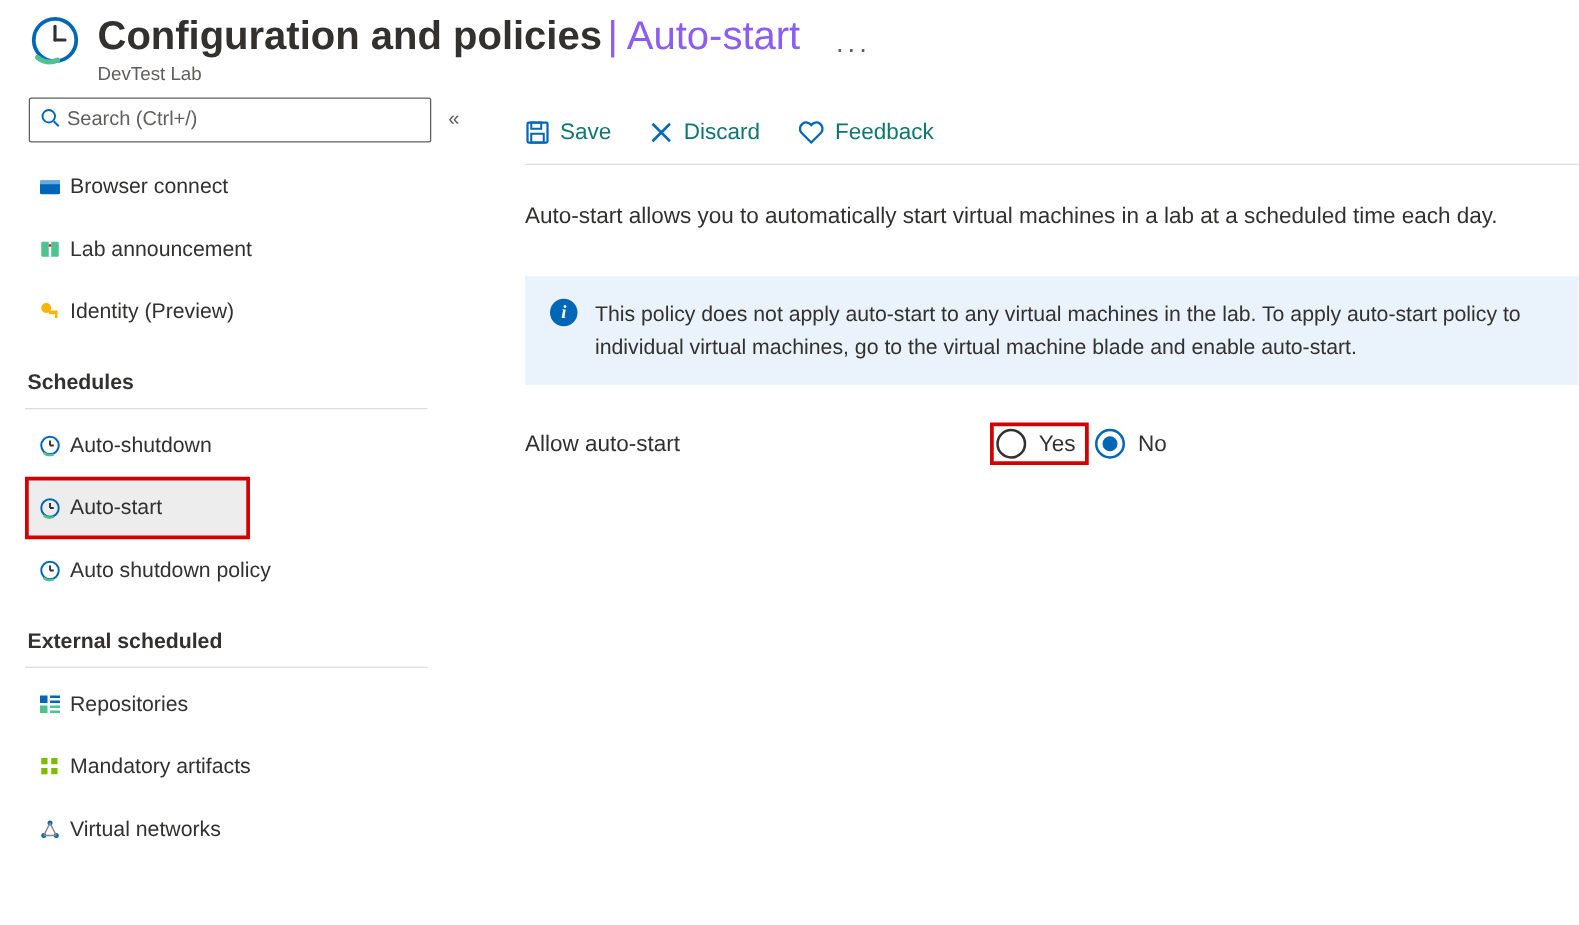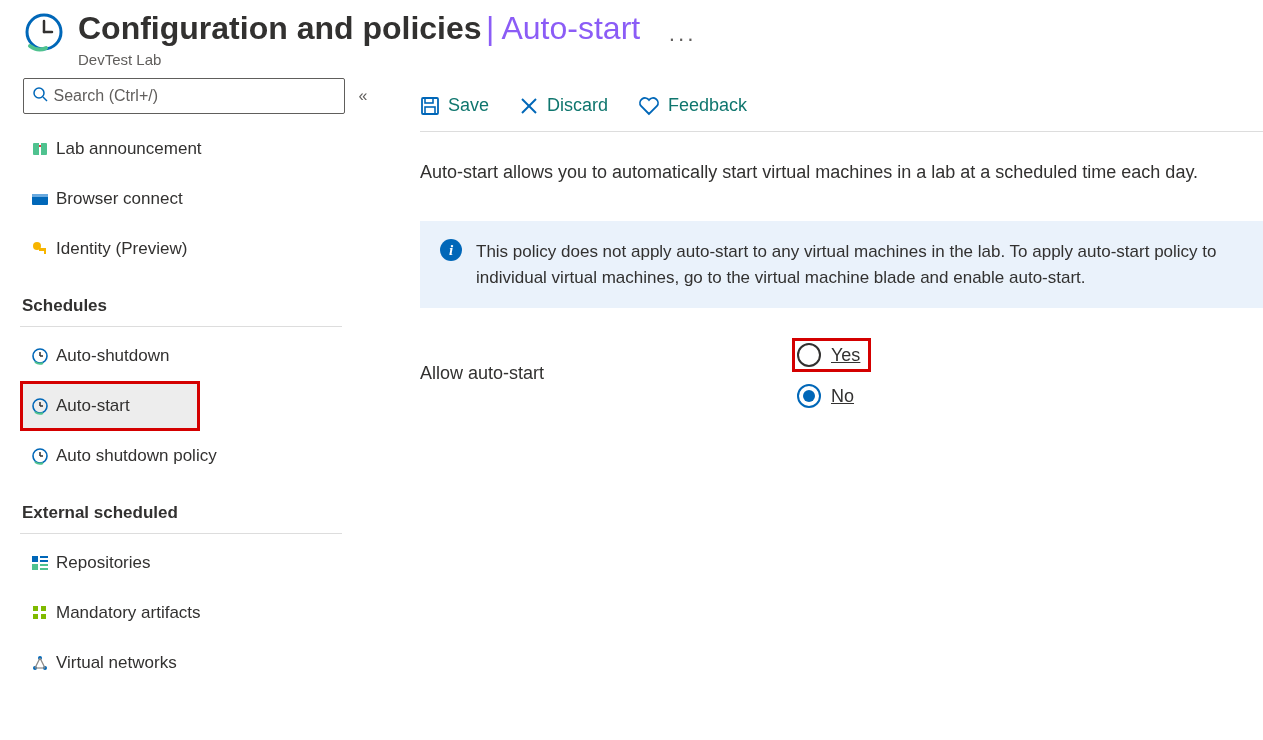--- a/index.html
+++ b/index.html
@@ -51,21 +51,21 @@
     .tb-btn .tb-ico { color: #0067b8; margin-right: 8px; display: inline-flex; }
 
     .desc { font-size: 18px; color: #323130; margin-top: 30px; }
 
     .info-box { background: #eaf2fb; padding: 18px 20px; margin-top: 38px; display: flex; align-items: flex-start; }
     .info-ico { width: 22px; height: 22px; border-radius: 50%; background: #0067b8; color: #fff; font-weight: 700; font-size: 15px; display: flex; align-items: center; justify-content: center; margin-right: 14px; flex-shrink: 0; font-family: Georgia, serif; font-style: italic; }
     .info-text { font-size: 17px; color: #323130; line-height: 1.5; }
 
     .form-row { display: flex; align-items: center; margin-top: 30px; }
     .form-label { width: 372px; font-size: 18px; color: #323130; }
-    .radio-col { display: flex; flex-direction: column; gap: 12px; text-decoration: underline; }
+    .radio-col { display: flex; flex-direction: row; gap: 0; }
     .radio-line { display: flex; align-items: center; font-size: 18px; }
     .radio-outer { width: 24px; height: 24px; border: 2px solid #323130; border-radius: 50%; margin-right: 10px; display: flex; align-items: center; justify-content: center; }
     .radio-outer.sel { border-color: #0067b8; }
     .radio-inner { width: 12px; height: 12px; background: #0067b8; border-radius: 50%; }
   </style>
 </head>
 <body>
 
 <div class="header-area">
   <div class="header-icon">
@@ -103,36 +103,36 @@
     </div>
 
     <div class="nav-scroll">
       <div class="nav-partial">
           <div class="nav-partial-inner nav-item" style="font-size:17px;">&nbsp;</div>
         </div>
 
       <div class="nav-item">
         <span class="icon-slot">
           <svg width="18" height="18" viewBox="0 0 18 18">
+              <rect x="1" y="4" width="16" height="11" rx="1" fill="#0067b8"></rect>
+              <rect x="1" y="4" width="16" height="3" fill="#69a9de"></rect>
+            </svg>
+        </span>
+        <span>Browser connect</span>
+      </div>
+
+      <div class="nav-item">
+        <span class="icon-slot">
+          <svg width="18" height="18" viewBox="0 0 18 18">
               <rect x="2" y="3" width="14" height="12" rx="1" fill="#4fc28f"></rect>
               <rect x="8" y="3" width="2" height="12" fill="#fff"></rect>
               <circle cx="9" cy="6" r="1" fill="#d40000"></circle>
             </svg>
         </span>
         <span>Lab announcement</span>
-      </div>
-
-      <div class="nav-item">
-        <span class="icon-slot">
-          <svg width="18" height="18" viewBox="0 0 18 18">
-              <rect x="1" y="4" width="16" height="11" rx="1" fill="#0067b8"></rect>
-              <rect x="1" y="4" width="16" height="3" fill="#69a9de"></rect>
-            </svg>
-        </span>
-        <span>Browser connect</span>
       </div>
 
       <div class="nav-item">
         <span class="icon-slot">
           <svg width="18" height="18" viewBox="0 0 18 18">
               <circle cx="6" cy="6" r="4" fill="#f7b500"></circle>
               <rect x="8" y="8" width="7" height="3" fill="#f7b500"></rect>
               <rect x="13" y="11" width="2" height="3" fill="#f7b500"></rect>
             </svg>
         </span>

